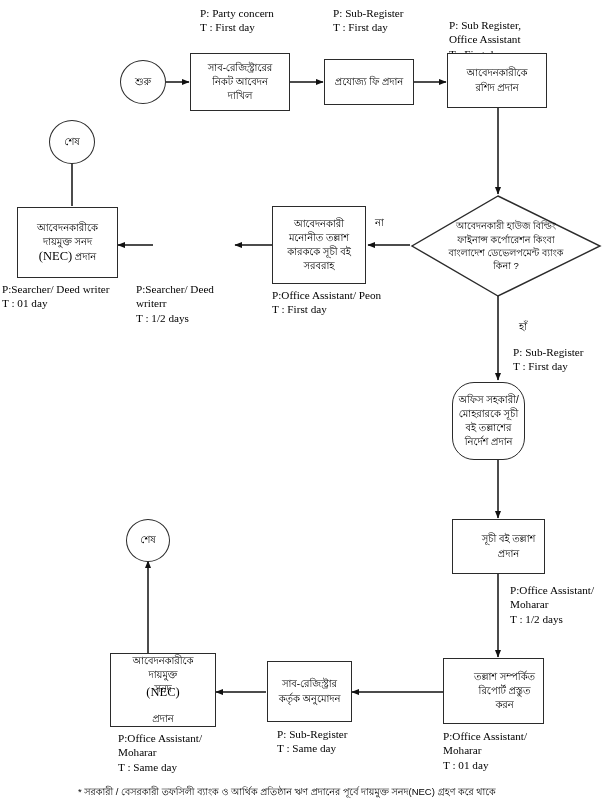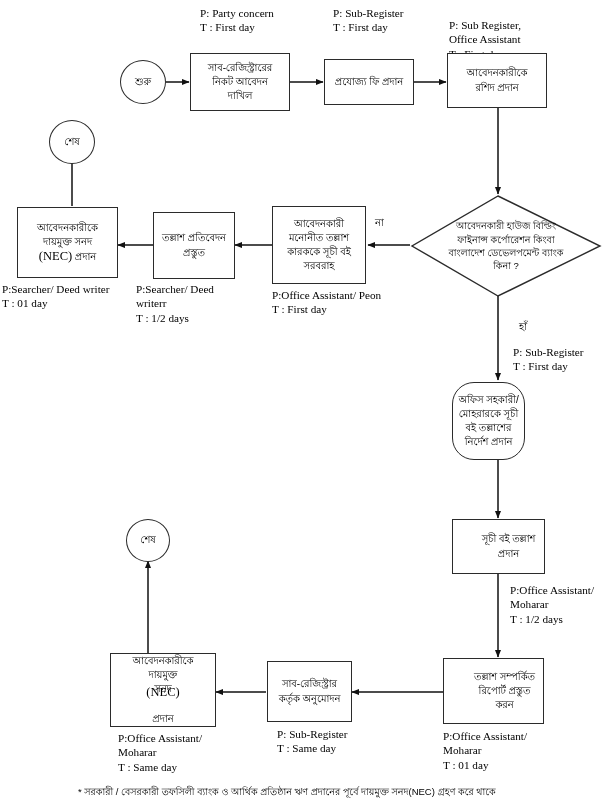--- a/index.html
+++ b/index.html
@@ -107,24 +107,20 @@
 
   <div class="node proc" style="left:272px;top:206px;width:94px;height:78px;">
     <span class="bn" style="white-space:pre-line;">আবেদনকারী
 মনোনীত তল্লাশ
 কারককে সূচী বই
 সরবরাহ</span>
   </div>
   <div class="ann en" style="left:272px;top:288px;width:140px;">P:Office Assistant/ Peon
 T : First day</div>
 
-  <div class="node proc" style="left:153px;top:212px;width:82px;height:67px;">
-    <span class="bn" style="white-space:pre-line;">তল্লাশ প্রতিবেদন
-প্রস্তুত</span>
-  </div>
   <div class="ann en" style="left:136px;top:282px;width:105px;">P:Searcher/ Deed
 writerr
 T : 1/2 days</div>
 
   <div class="node proc" style="left:17px;top:207px;width:101px;height:71px;flex-direction:column;">
     <span class="bn" style="white-space:pre-line;">আবেদনকারীকে
 দায়মুক্ত সনদ
 </span>
     <span style="display:block;margin-top:-3px;">
       <span class="nec">(NEC)</span><span class="bn"> প্রদান</span>

